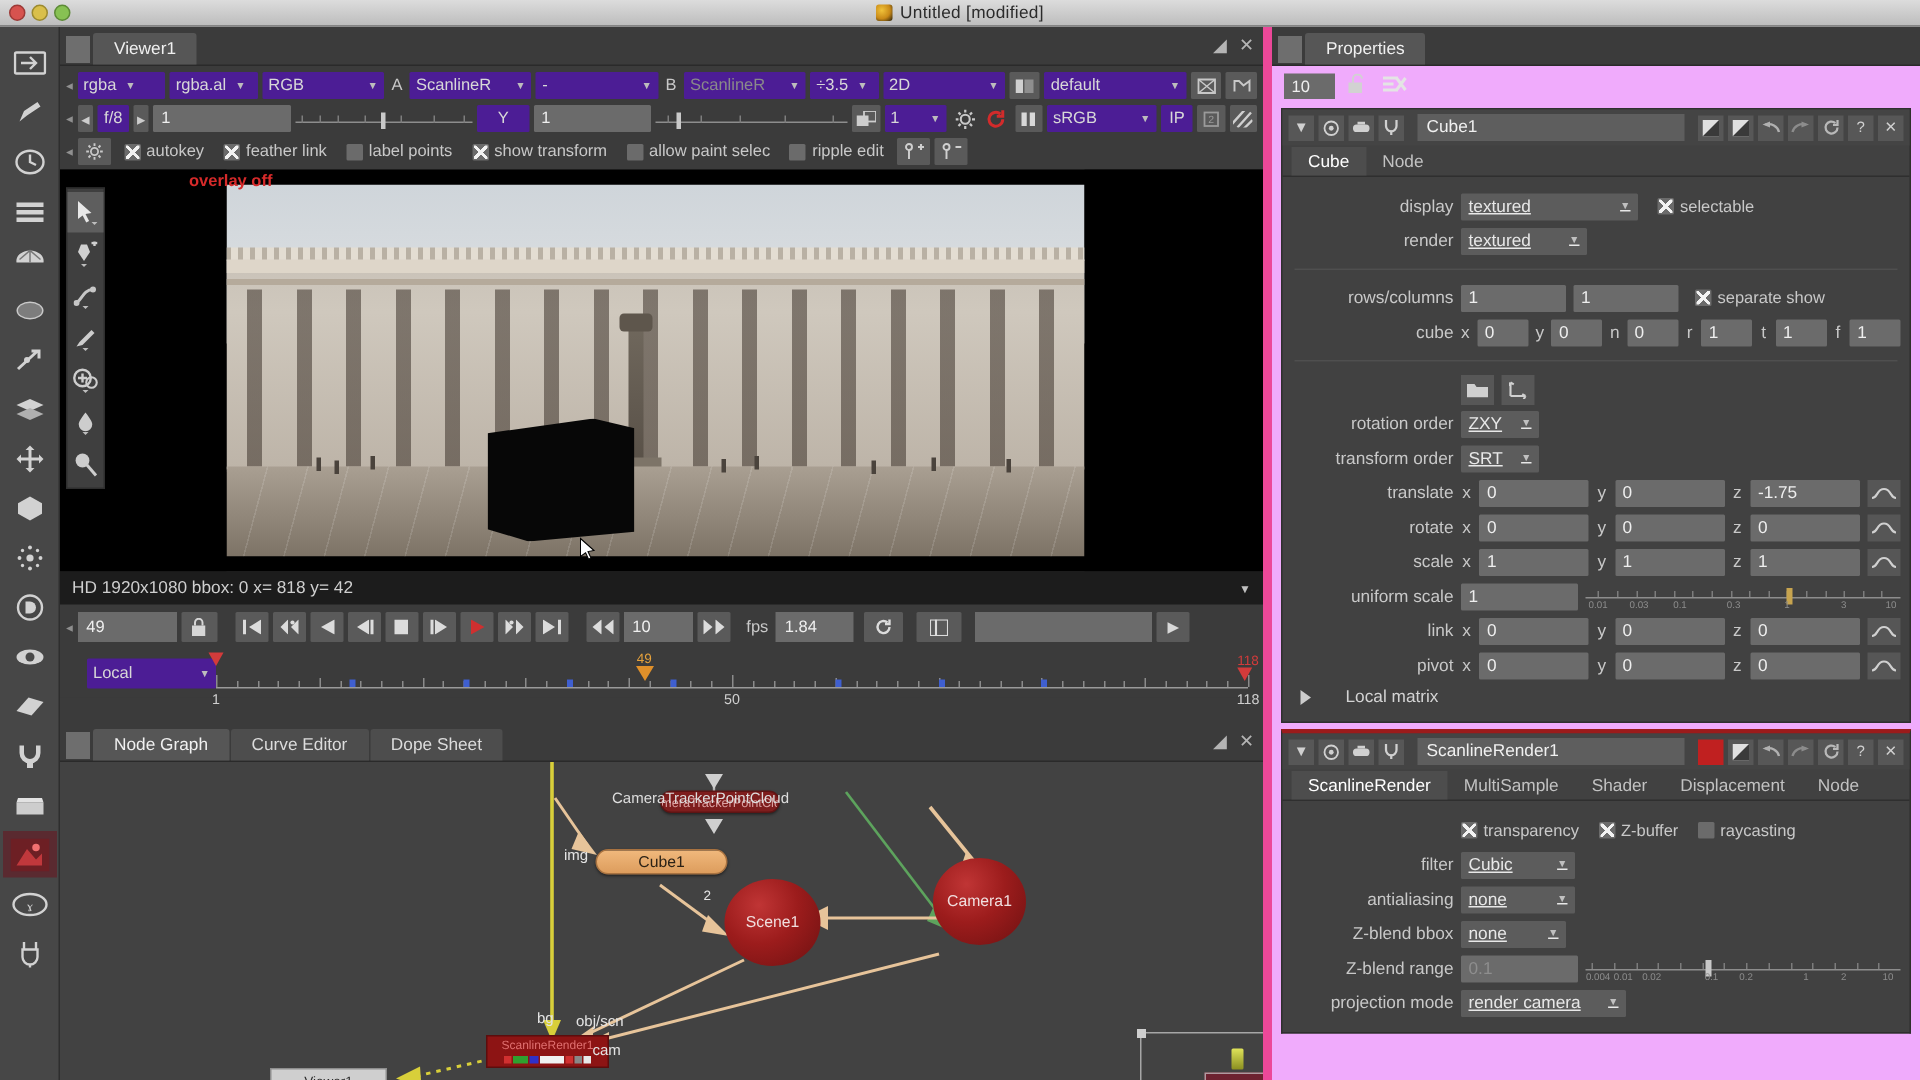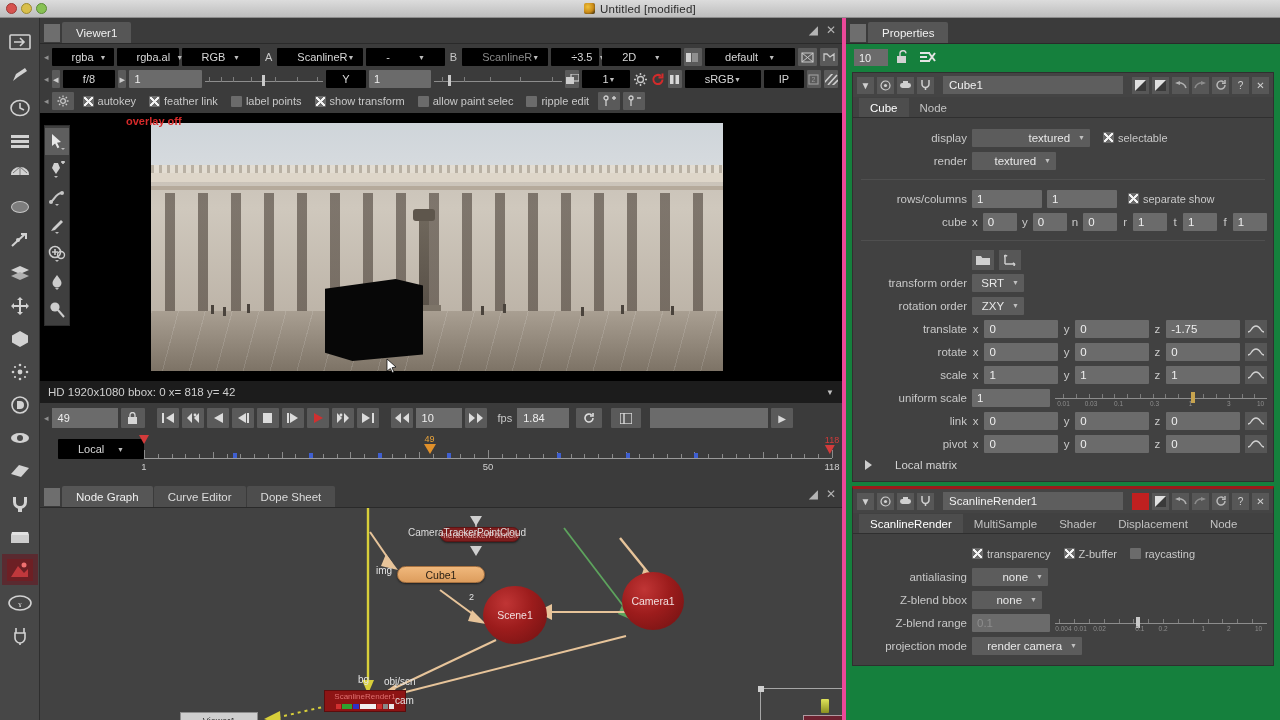--- a/index.html
+++ b/index.html
@@ -59,22 +59,22 @@
     height:21px; padding:0 14px; display:flex; align-items:center;
     background:#4d4d4d; color:#dcdcdc; font-size:11.5px; border-top-left-radius:2px;
     border-top-right-radius:2px; margin-right:1px;
   }
   .ptab.sel { background:#565656; color:#f0f0f0; }
   .paneicons { position:absolute; right:6px; top:5px; display:flex; gap:8px; color:#b4b4b4; font-size:12px; }
 
   .vtoolbar { background:#3b3b3b; padding:2px 2px 0 2px; }
   .vrow { display:flex; align-items:center; gap:3px; height:22px; padding:1px 2px; }
   .ctl {
-    background:#000000; color:#d8d8d8; height:18px; display:flex; align-items:center;
-    padding:0 20px; font-size:11px; border-radius:1px; position:relative; white-space:nowrap;
+    background:#4c1d95; color:#d8d8d8; height:18px; display:flex; align-items:center;
+    padding:0 4px; font-size:11px; border-radius:1px; position:relative; white-space:nowrap;
   }
   .ctl.dis { color:#8a8a8a; }
   .ctl .arw { margin-left:6px; font-size:7px; color:#bdbdbd; } .ctl.w60{width:62px;} .ctl.w82{width:86px;}
   .ctl.w100{width:100px;} .ctl.w46{width:48px;} .ctl.w40{width:40px;}
   .lbl { color:#c8c8c8; font-size:11px; padding:0 2px; }
   .numfield {
     background:#6b6b6b; height:18px; color:#efefef; font-size:11px;
     display:flex; align-items:center; padding:0 5px; border-radius:1px;
   }
   .slider { height:18px; position:relative; flex:0 0 auto; }
@@ -177,43 +177,43 @@
     font-size:10.5px; color:#2c2216; box-shadow:0 1px 2px rgba(0,0,0,.5);
   }
   .nodeSphere { position:absolute; border-radius:50%; display:flex;align-items:center;justify-content:center;
     font-size:10.5px; color:#f0dede; }
   .nodeRect { position:absolute; display:flex;align-items:center;justify-content:center;
     font-size:9px; color:#f3b6b6; }
   .edgelbl { position:absolute; font-size:10px; color:#e4e4e4; }
 
   
   .proppane {
-    position:absolute; left:842px; top:18px; width:438px; height:702px; background:#15803d;
-    border-left:4px solid #ec4899;
+    position:absolute; left:842px; top:18px; width:438px; height:702px; background:#f0abfc;
+    border-left:6px solid #ec4899;
   }
   .propbar { height:24px; display:flex; align-items:center; gap:8px; padding:3px 8px 0 8px;}
   .propnum { background:#6b6b6b; color:#efefef; height:17px; width:34px; display:flex;align-items:center;padding:0 5px;}
   .nodepanel { margin:4px 6px; background:#414141; border:1px solid #2f2f2f; }
   .nodepanel.sel { border-top:3px solid #9b1b1b; }
   .nphead { height:24px; display:flex; align-items:center; gap:3px; padding:0 4px; background:#444; }
   .nphead .nm {
     flex:1; background:#5e5e5e; height:18px; display:flex;align-items:center;padding:0 6px;
     color:#f0f0f0; font-size:11.5px; margin:0 6px;
   }
   .minibtn { width:17px;height:17px;background:#575757;display:flex;align-items:center;justify-content:center;color:#d0d0d0;font-size:10px;}
   .minibtn.red { background:#c02020; }
   .nptabs { height:21px; display:flex; align-items:flex-end; padding-left:6px; border-bottom:1px solid #2f2f2f;}
   .nptab { height:19px; padding:0 11px; display:flex;align-items:center;font-size:11.5px; color:#c2c2c2;}
   .nptab.sel { background:#4d4d4d; color:#ffffff; }
   .npbody { padding:8px 6px 8px 6px; }
   .knob { display:flex; align-items:center; height:23px; gap:5px; }
   .knob .k-lbl { width:108px; text-align:right; color:#c8c8c8; font-size:11.5px; flex:0 0 108px;}
   .drop {
-    background:#5c5c5c; height:18px; display:flex;align-items:center;justify-content:flex-end;
-    padding:0 5px; color:#e8e8e8; font-size:11.5px; border-radius:1px;
+    background:#5c5c5c; height:18px; display:flex;align-items:center;justify-content:space-between;
+    padding:0 5px; color:#e8e8e8; font-size:11.5px; border-radius:1px;text-decoration:underline;
   }
   .drop .arw{font-size:7px;color:#c0c0c0;margin-left:8px;}
   .tf { background:#6b6b6b; height:18px; display:flex;align-items:center;padding:0 5px; color:#efefef; font-size:11.5px;border-radius:1px;}
   .tf.dim { color:#8e8e8e; }
   .axis { color:#c8c8c8; font-size:11.5px; width:8px; text-align:center;}
   .curvebtn { width:24px;height:18px;background:#565656;display:flex;align-items:center;justify-content:center;}
   .sep { height:1px; background:#4f4f4f; margin:7px 2px; }
   .miniSliderWrap{position:relative;height:18px;flex:1;}
   .miniSliderWrap .bar{position:absolute;left:0;right:0;top:9px;height:1px;background:#8d8d8d;}
   .miniSliderWrap .tk{position:absolute;top:5px;width:1px;height:4px;background:#7c7c7c;}
@@ -1126,31 +1126,31 @@
               </svg>
           </div>
           <div class="minibtn" style="width:22px;height:20px">
             <svg width="13" height="13" viewBox="0 0 13 13">
                 <path d="M1 11h10M1 11V2M1 2l-1.2 2.2M1 2l2.2 1.2M11 11l-2.2-1.2M11 11l-1.2 2.2" stroke="#d0d0d0" stroke-width="1.4" fill="none"></path>
               </svg>
           </div>
         </div>
 
         <div class="knob">
+          <span class="k-lbl">rotation order</span>
+          <div class="drop" style="width:52px">
+            <span>ZXY</span>
+              <span class="arw">▼</span>
+          </div>
+        </div>
+
+        <div class="knob">
           <span class="k-lbl">transform order</span>
           <div class="drop" style="width:52px">
             <span>SRT</span>
-              <span class="arw">▼</span>
-          </div>
-        </div>
-
-        <div class="knob">
-          <span class="k-lbl">rotation order</span>
-          <div class="drop" style="width:52px">
-            <span>ZXY</span>
               <span class="arw">▼</span>
           </div>
         </div>
 
         <div class="knob">
           <span class="k-lbl">translate</span>
           <span class="axis">x</span>
           <div class="tf" style="width:78px">
               <span>0</span>
             </div>
@@ -1373,20 +1373,27 @@
           <div class="chk" style="margin-left:8px">
             <span class="box on"></span>
             <span>Z-buffer</span>
           </div>
           <div class="chk" style="margin-left:8px">
             <span class="box"></span>
             <span>raycasting</span>
           </div>
         </div>
 
+        <div class="knob">
+          <span class="k-lbl">filter</span>
+          <div class="drop" style="width:76px">
+            <span>Cubic</span>
+              <span class="arw">▼</span>
+          </div>
+        </div>
 
         <div class="knob">
           <span class="k-lbl">antialiasing</span>
           <div class="drop" style="width:76px">
             <span>none</span>
               <span class="arw">▼</span>
           </div>
         </div>
 
         <div class="knob">

